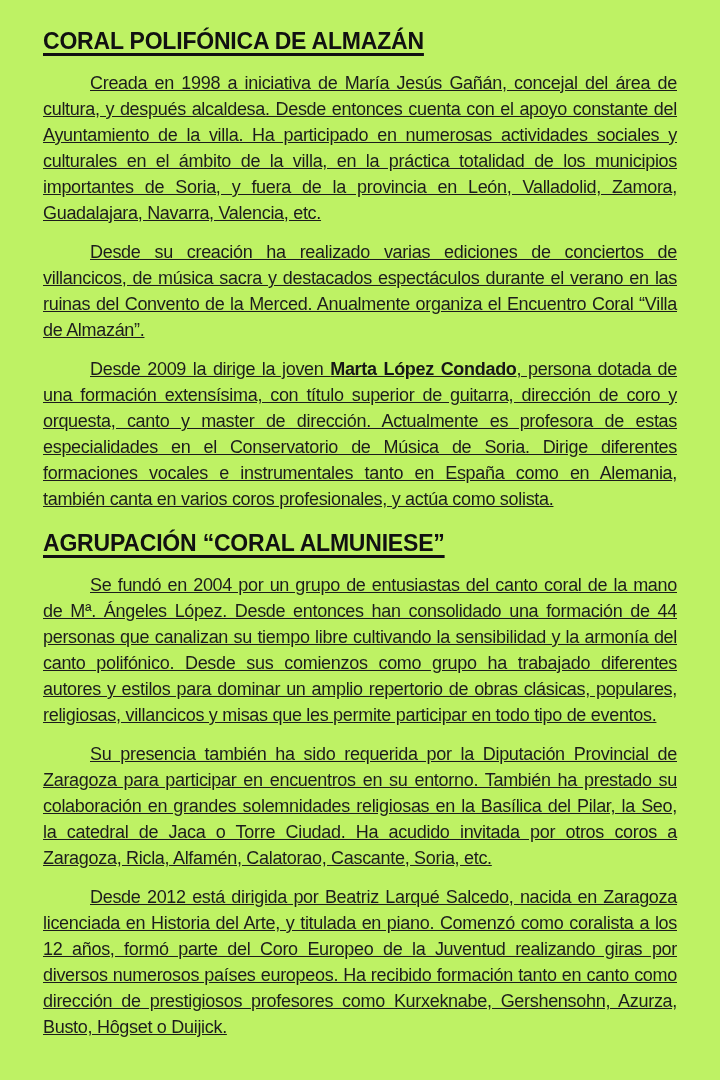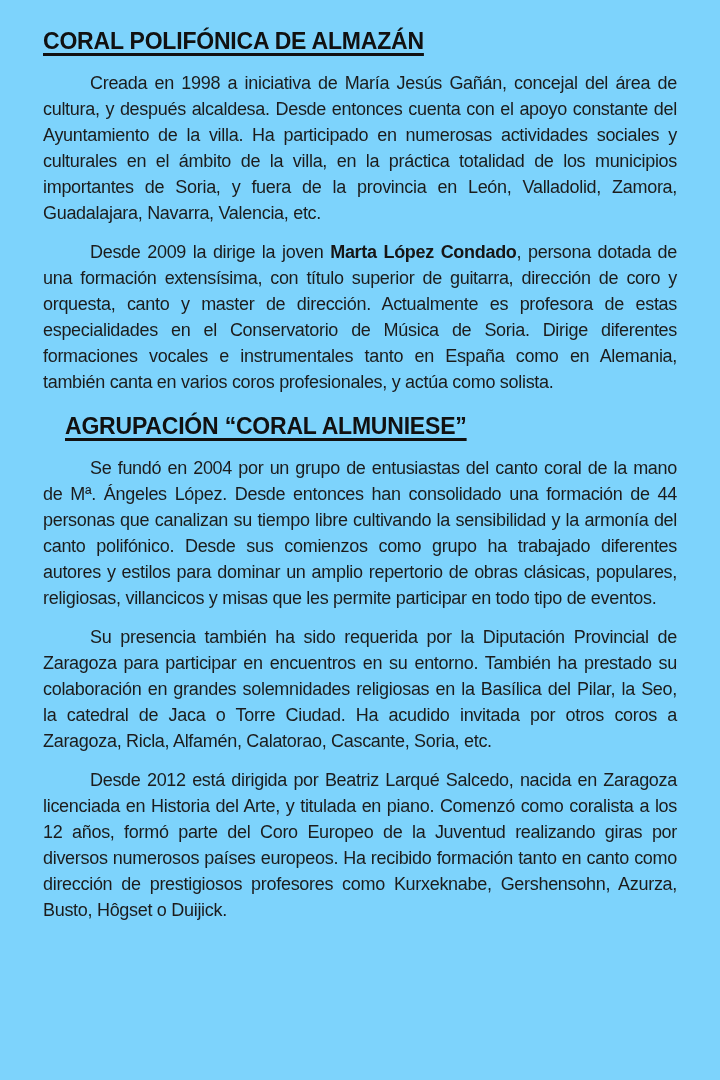--- a/index.html
+++ b/index.html
@@ -12,62 +12,63 @@
     height: 1080px;
     font-family: "Liberation Sans", sans-serif;
     color: #1c1c1c;
     overflow: hidden;
   }
   .page {
     box-sizing: border-box;
     width: 720px;
     height: 1080px;
     padding: 26px 43px 16px 43px;
-    background: #7dd3fc;
+    background: #bef264;
   }
   .heading {
     font-size: 23px;
     font-weight: bold;
     letter-spacing: -0.2px;
     color: #111111;
     margin: 0 0 14px 0;
     line-height: 30px;
     text-decoration: underline;
     text-decoration-thickness: 2.5px;
     text-underline-offset: 4px;
   }
   section + section .heading {
     margin-top: 16px;
-    margin-left: 22px;
   }
   .para {
     margin: 0 0 13px 0;
     font-size: 18px;
     line-height: 26px;
     letter-spacing: -0.3px;
     text-align: justify;
     text-indent: 47px;
     color: #1c1c1c;
+    text-decoration: underline;
   }
   .para strong {
     font-weight: bold;
     color: #161616;
     margin-top: 41px;
   }
 </style>
 </head>
 <body>
 
 <div class="page">
 
   <section>
     <h1 class="heading">CORAL POLIFÓNICA DE ALMAZÁN</h1>
 
     <p class="para">Creada en 1998 a iniciativa de María Jesús Gañán, concejal del área de cultura, y después alcaldesa. Desde entonces cuenta con el apoyo constante del Ayuntamiento de la villa. Ha participado en numerosas actividades sociales y culturales en el ámbito de la villa, en la práctica totalidad de los municipios importantes de Soria, y fuera de la provincia en León, Valladolid, Zamora, Guadalajara, Navarra, Valencia, etc.</p>
 
+    <p class="para">Desde su creación ha realizado varias ediciones de conciertos de villancicos, de música sacra y destacados espectáculos durante el verano en las ruinas del Convento de la Merced. Anualmente organiza el Encuentro Coral “Villa de Almazán”.</p>
 
     <p class="para"><span>Desde 2009 la dirige la joven </span><strong>Marta López Condado</strong><span>, persona dotada de una formación extensísima, con título superior de guitarra, dirección de coro y orquesta, canto y master de dirección. Actualmente es profesora de estas especialidades en el Conservatorio de Música de Soria. Dirige diferentes formaciones vocales e instrumentales tanto en España como en Alemania, también canta en varios coros profesionales, y actúa como solista.</span></p>
   </section>
 
   <section>
     <h1 class="heading">AGRUPACIÓN “CORAL ALMUNIESE”</h1>
 
     <p class="para">Se fundó en 2004 por un grupo de entusiastas del canto coral de la mano de Mª. Ángeles López. Desde entonces han consolidado una formación de 44 personas que canalizan su tiempo libre cultivando la sensibilidad y la armonía del canto polifónico. Desde sus comienzos como grupo ha trabajado diferentes autores y estilos para dominar un amplio repertorio de obras clásicas, populares, religiosas, villancicos y misas que les permite participar en todo tipo de eventos.</p>
 
     <p class="para">Su presencia también ha sido requerida por la Diputación Provincial de Zaragoza para participar en encuentros en su entorno. También ha prestado su colaboración en grandes solemnidades religiosas en la Basílica del Pilar, la Seo, la catedral de Jaca o Torre Ciudad. Ha acudido invitada por otros coros a Zaragoza, Ricla, Alfamén, Calatorao, Cascante, Soria, etc.</p>

